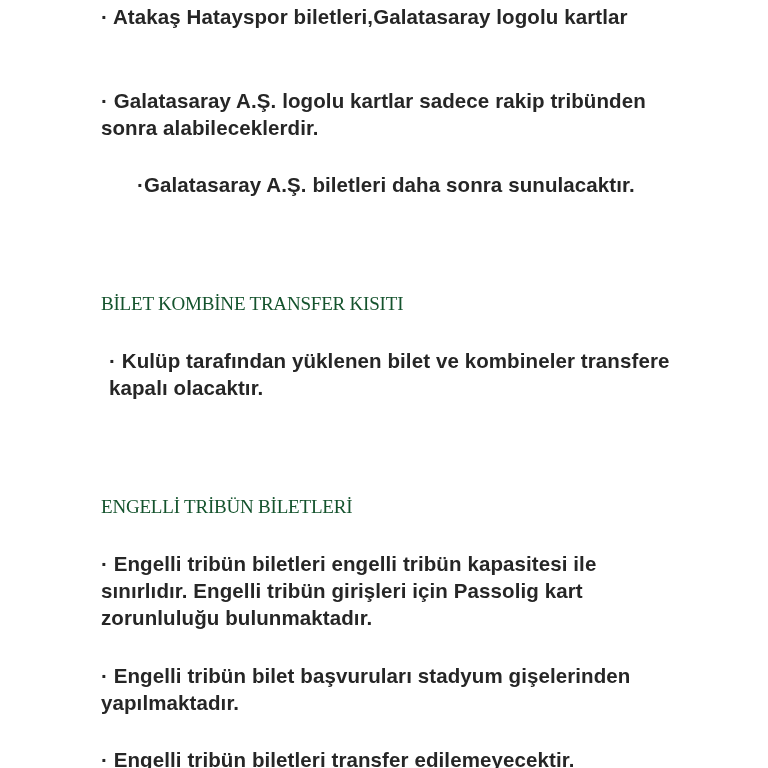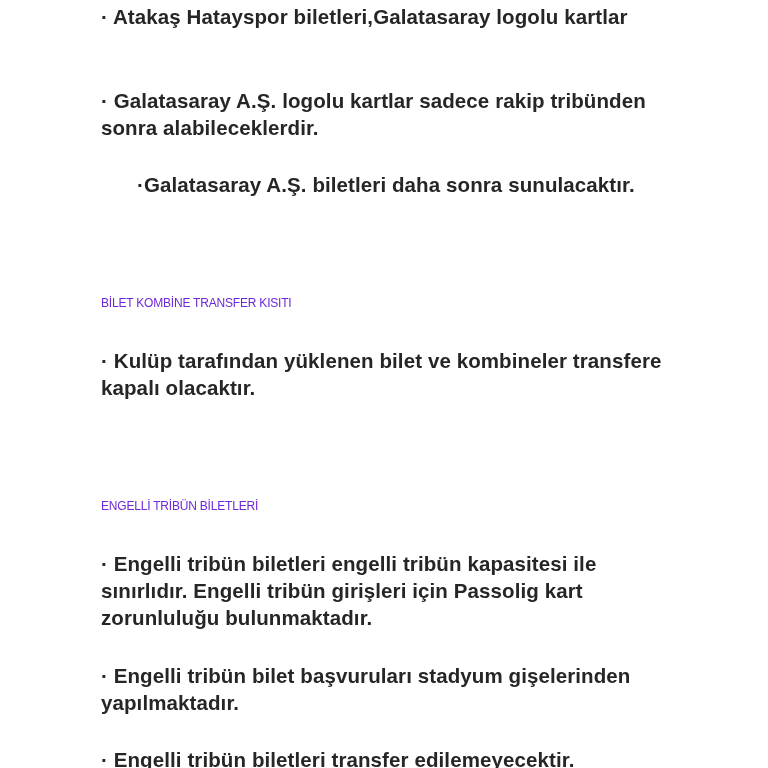--- a/index.html
+++ b/index.html
@@ -26,25 +26,26 @@
       left: 0;
       font-size: 20.5px;
       line-height: 27px;
       letter-spacing: 0.1px;
       white-space: nowrap;
       font-weight: bold;
     }
     .heading {
       position: absolute;
       left: 0;
-      font-size: 12px;
+      font-size: 19px;
       line-height: 27px;
       letter-spacing: -0.2px;
       white-space: nowrap;
-      color: #6d28d9;
+      color: #14532d;
+      font-family: Liberation Serif, serif;
     }
     .line { display: block; }
   </style>
 </head>
 <body>
 
 <div class="doc">
 
   <div class="para" style="top:3px;">
     <span class="line">· Atakaş Hatayspor biletleri,Galatasaray logolu kartlar</span>
@@ -54,21 +55,21 @@
     <span class="line">· Galatasaray A.Ş. logolu kartlar sadece rakip tribünden</span>
     <span class="line">sonra alabileceklerdir.</span>
   </div>
 
   <div class="para" style="top:171px;margin-left:36px;">
     <span class="line">·Galatasaray A.Ş. biletleri daha sonra sunulacaktır.</span>
   </div>
 
   <div class="heading" style="top:290px;">BİLET KOMBİNE TRANSFER KISITI</div>
 
-  <div class="para" style="top:347px;">
+  <div class="para" style="top:347px;margin-left:8px;">
     <span class="line">· Kulüp tarafından yüklenen bilet ve kombineler transfere</span>
     <span class="line">kapalı olacaktır.</span>
   </div>
 
   <div class="heading" style="top:493px;">ENGELLİ TRİBÜN BİLETLERİ</div>
 
   <div class="para" style="top:550px;">
     <span class="line">· Engelli tribün biletleri engelli tribün kapasitesi ile</span>
     <span class="line">sınırlıdır. Engelli tribün girişleri için Passolig kart</span>
     <span class="line">zorunluluğu bulunmaktadır.</span>

